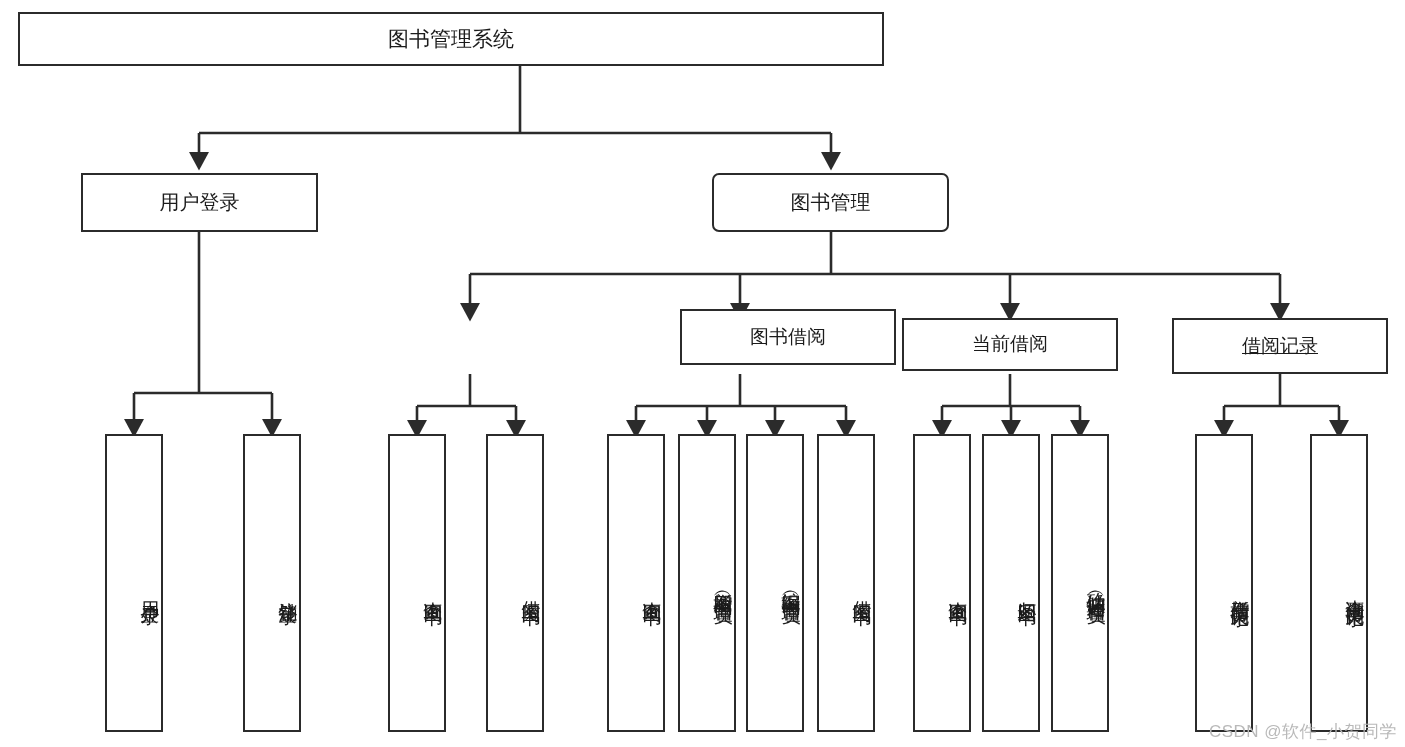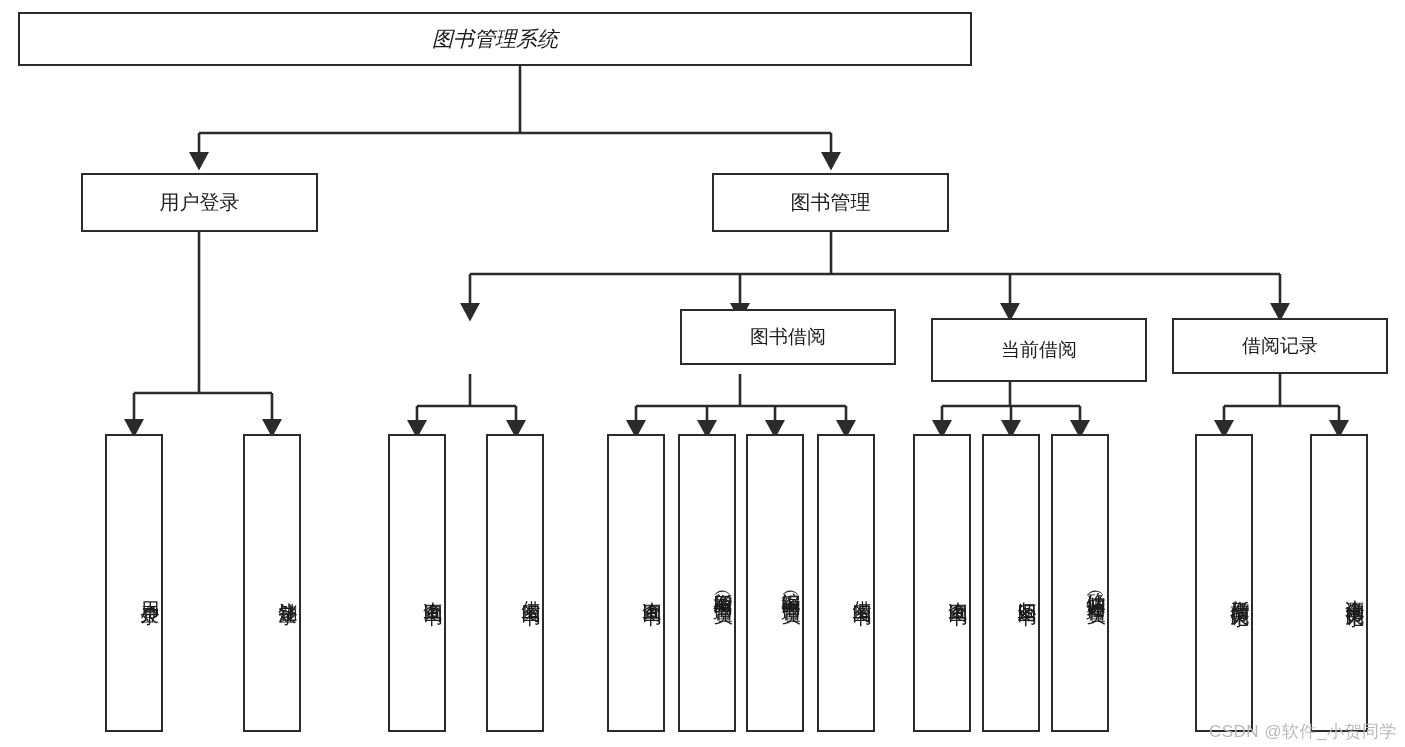--- a/index.html
+++ b/index.html
@@ -124,38 +124,38 @@
       <path d="M1011,406 L1011,428" marker-end="url(#arrowhead)"></path>
       <path d="M1080,406 L1080,428" marker-end="url(#arrowhead)"></path>
 
       <path d="M1280,374 L1280,406"></path>
       <path d="M1224,406 L1339,406"></path>
       <path d="M1224,406 L1224,428" marker-end="url(#arrowhead)"></path>
       <path d="M1339,406 L1339,428" marker-end="url(#arrowhead)"></path>
     </g>
   </svg>
 
-  <div class="node node-root" style="left:18px; top:12px; width:954px; height:54px;font-style:italic;">
+  <div class="node node-root" style="left:18px; top:12px; width:866px; height:54px;">
     <span>图书管理系统</span>
   </div>
 
   <div class="node node-l1" style="left:81px; top:173px; width:237px; height:59px;">
     <span>用户登录</span>
   </div>
-  <div class="node node-l1" style="left:712px; top:173px; width:237px; height:59px;">
+  <div class="node node-l1" style="left:712px; top:173px; width:237px; height:59px;border-radius:7px;">
     <span>图书管理</span>
   </div>
 
   <div class="node node-l2" style="left:632px; top:309px; width:216px; height:56px;margin-left:48px;">
     <span>图书借阅</span>
   </div>
-  <div class="node node-l2" style="left:931px; top:318px; width:216px; height:64px;">
+  <div class="node node-l2" style="left:902px; top:318px; width:216px; height:53px;">
     <span>当前借阅</span>
   </div>
-  <div class="node node-l2" style="left:1172px; top:318px; width:216px; height:56px;">
+  <div class="node node-l2" style="left:1172px; top:318px; width:216px; height:56px;text-decoration:underline;">
     <span>借阅记录</span>
   </div>
 
   <div class="node node-leaf" style="left:105px; top:434px; width:58px; height:298px;">
     <span class="leaf-label">用户登录</span>
   </div>
   <div class="node node-leaf" style="left:243px; top:434px; width:58px; height:298px;">
     <span class="leaf-label">注销登录</span>
   </div>
 

